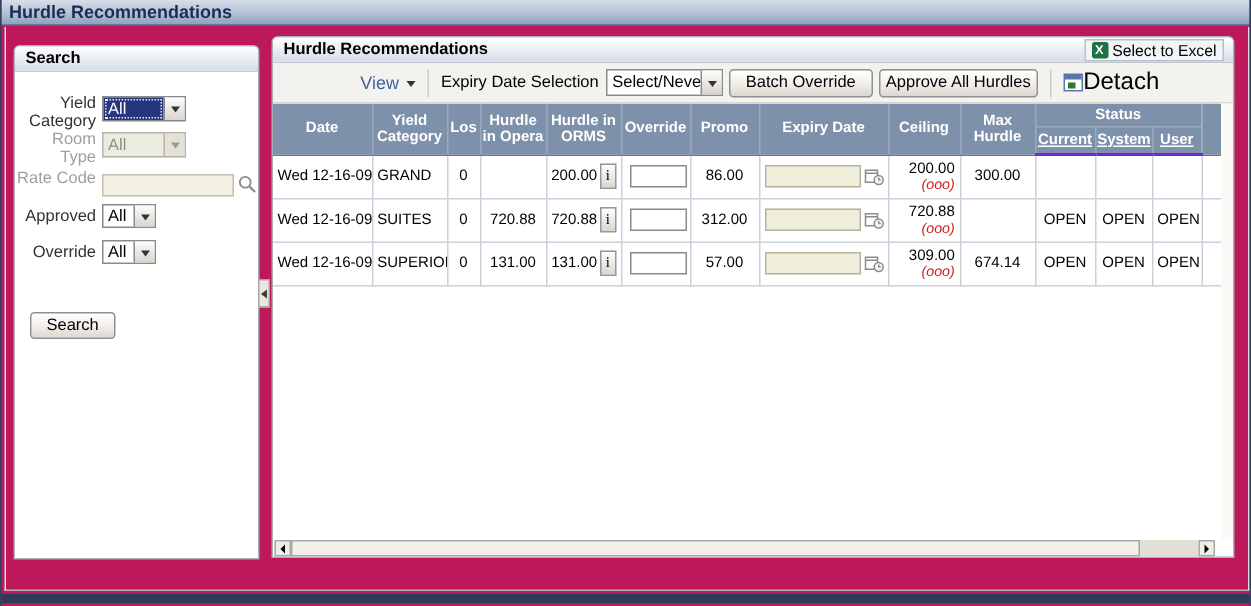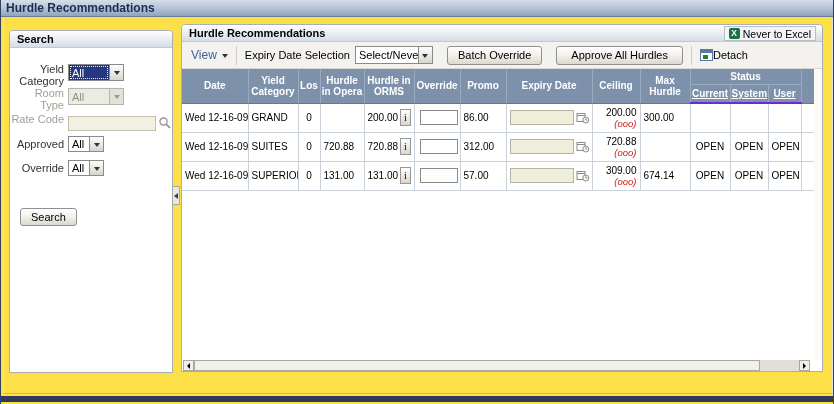--- a/index.html
+++ b/index.html
@@ -1,17 +1,17 @@
 <!DOCTYPE html>
 <html><head>
 <meta charset="utf-8">
 <style>
   * { box-sizing: border-box; margin: 0; padding: 0; }
   body { font-family: "Liberation Sans", sans-serif; background:#fff; }
-  .window { position:relative; width:834px; height:404px; background:#fde047; overflow:hidden;
+  .window { position:relative; width:834px; height:404px; background:#be185d; overflow:hidden;
             border-left:1px solid #33415e; border-right:1px solid #33415e; }
   
   .titlebar { position:absolute; left:0; top:0; right:0; height:17px;
               background:linear-gradient(#d6dfe9, #b3c1d4 55%, #8fa3bb);
               border-bottom:1px solid #66799a; display:flex; align-items:center; }
   .titlebar span { font-size:12px; font-weight:bold; color:#1b2d55; padding-left:5px; }
   
   .frame { position:absolute; left:2px; top:18px; width:830px; height:376px;
            border-left:1px solid #e0dfd9; border-right:1px solid #e0dfd9;
            border-bottom:1px solid #b7b6ae; pointer-events:none; }
@@ -52,48 +52,48 @@
   .splitter::before { content:""; border:3px solid transparent; border-right:4px solid #3c3c3c; margin-right:3px; }
 
   
   .results-panel { left:180px; top:24px; width:642px; height:348px; }
   .export { position:absolute; right:6px; top:1px; height:15px; display:flex; align-items:center; gap:3px;
             border:1px solid #b9bfc6; background:#f2f4f7; padding:0 4px; font-size:10.5px; color:#000; }
   .xl-icon { width:11px; height:11px; background:#1e7145; border-radius:2px; position:relative; }
   .xl-icon::before { content:"X"; position:absolute; left:2.5px; top:-0.5px; color:#fff; font-size:8.5px; font-weight:bold; }
 
   .toolbar { position:absolute; left:0; right:0; top:17px; height:27px; background:#f4f2ee;
-             display:flex; align-items:center; padding-left:9px; border-bottom:1px solid #d9d6cf; }
+             display:flex; align-items:center; padding-left:9px; border-bottom:1px solid #d9d6cf;justify-content:center; }
   .view-menu { display:flex; align-items:center; gap:5px; color:#44639e; font-size:12px; }
   .view-caret { display:inline-block; border:3px solid transparent; border-top:4px solid #333; margin-top:4px; }
   .tsep { width:1px; height:19px; background:#cfccc4; margin:0 8px; }
   .tb-label { font-size:11px; color:#000; margin-right:5px; }
   .tb-dd { position:static; width:78px; height:18px; }
-  .tb-btn { margin-left:14px; }
-  .detach { display:flex; align-items:center; gap:0; font-size:11px; color:#000; }
+  .tb-btn { margin-left:4px; }
+  .detach { display:flex; align-items:center; gap:0; font-size:16px; color:#000; }
   .detach-icon { width:13px; height:12px; border:1px solid #5a76a8; background:#fff; position:relative; }
   .detach-icon::before { content:""; position:absolute; left:0; right:0; top:0; height:3px; background:#5a76a8; }
   .detach-icon::after { content:""; position:absolute; left:2px; top:5px; width:5px; height:4px; background:#2a7d2a; }
 
   
   .table-viewport { position:absolute; left:0; top:44px; width:632px; height:291px; overflow:hidden; background:#fff; }
   .vgutter { position:absolute; left:632px; top:44px; width:8px; height:291px; background:#fbfaf7; }
   table.grid { border-collapse:collapse; table-layout:fixed; width:658px; }
   .grid th { background:#7d91ab; color:#fff; font-weight:bold; font-size:10px; line-height:11px;
              border-right:1px solid #9aabbf; border-bottom:1px solid #64788f; text-align:center; padding:1px; }
   .grid thead tr.sub th { border-bottom:2px solid #6d28d9;text-decoration:underline; }
   .grid thead tr.top th.group { border-bottom:1px solid #9aabbf; height:15px; }
   .grid thead tr.top th { height:34px; }
   .grid thead tr.sub th { height:18px; }
   .grid td { background:#fff; border-right:1px solid #c9d1da; border-bottom:1px solid #c9d1da;
              font-size:10px; color:#000; height:29px; padding:1px 3px; overflow:hidden; }
   .c-date { text-align:center; white-space:nowrap; }
   .c-left { text-align:left; white-space:nowrap; padding-left:2px; }
   .c-center { text-align:center; }
-  .c-num { text-align:left; padding-right:4px; }
+  .c-num { text-align:center; padding-right:4px; }
   .th-ap { text-align:left; padding-left:2px; }
   .orms-wrap { display:flex; align-items:center; justify-content:flex-end; gap:2px; }
   .orms-val { text-align:right; }
   .ibtn { width:13px; height:17px; font-size:10px; font-family:"Liberation Serif",serif;
           border:1px solid #979797; background:linear-gradient(#fefefe,#d9d6cd); padding:0; }
   .ovr-input { width:38px; height:15px; border:1px solid #8a8a8a; background:#fff; font-size:10px; padding:0 2px; display:block; margin:0 auto 0 2px; }
   .exp-wrap { display:flex; align-items:center; gap:2px; }
   .exp-input { width:64px; height:15px; border:1px solid #b5b3a1; background:#efeeda; font-size:10px; padding:0 2px; }
   .cal-btn { width:14px; height:13px; display:inline-flex; }
   .c-ceil { text-align:right; padding-right:4px; line-height:11px; }
@@ -166,36 +166,36 @@
   </div>
 
   <div class="splitter"></div>
 
   <div class="panel results-panel">
     <div class="panel-header">
       <span class="ptitle">Hurdle Recommendations</span>
     </div>
     <span class="export">
       <span class="xl-icon"></span>
-      <span>Never to Excel</span>
+      <span>Select to Excel</span>
     </span>
 
     <div class="toolbar">
       <span class="view-menu">
         <span>View</span>
         <span class="view-caret"></span>
       </span>
       <span class="tsep"></span>
       <span class="tb-label">Expiry Date Selection</span>
       <div class="dd tb-dd">
         <span class="dd-text">Select/Never</span>
         <span class="dd-btn"></span>
       </div>
       <button class="btn tb-btn">Batch Override</button>
-      <button class="btn tb-btn" style="padding:0 14px;">Approve All Hurdles</button>
+      <button class="btn tb-btn" style="padding:0 4px;">Approve All Hurdles</button>
       <span class="tsep"></span>
       <span class="detach">
         <span class="detach-icon"></span>
         <span>Detach</span>
       </span>
     </div>
 
     <div class="table-viewport">
       <table class="grid">
         <colgroup>

